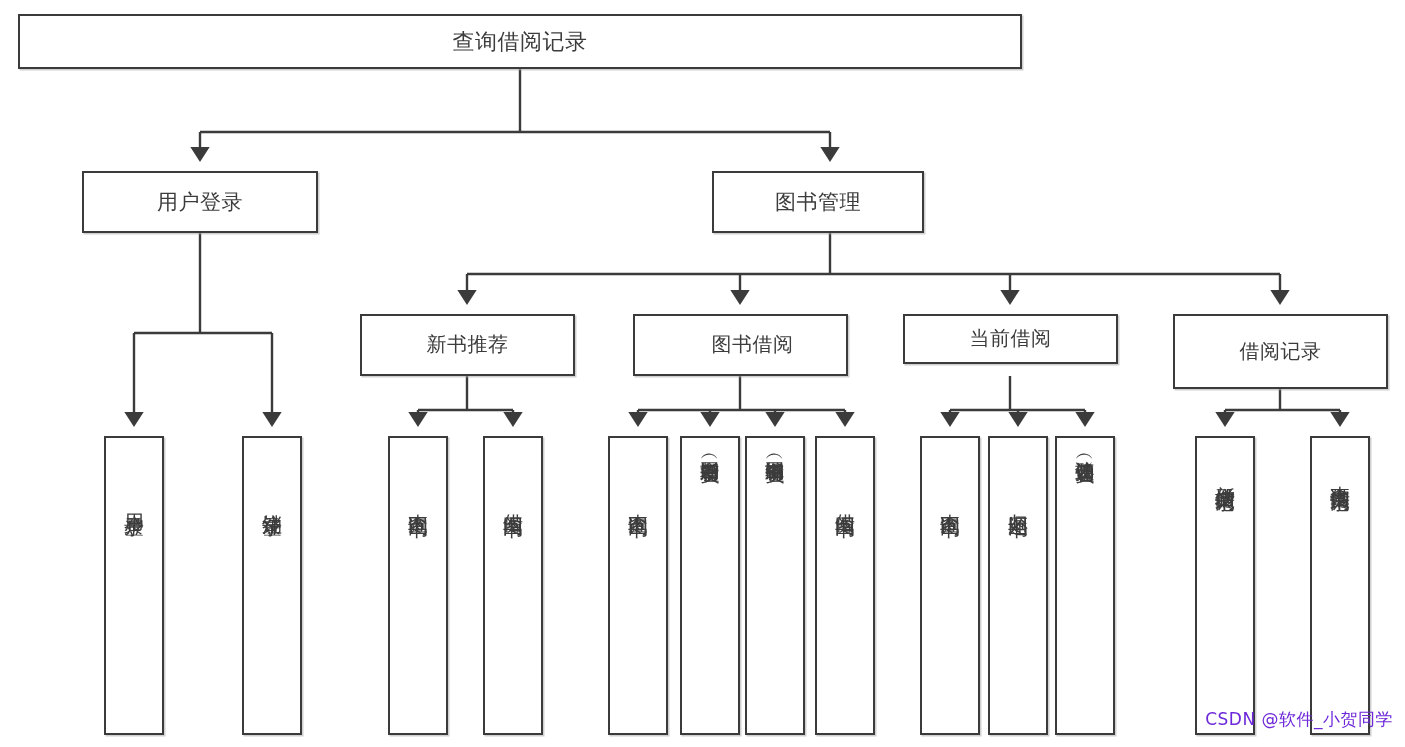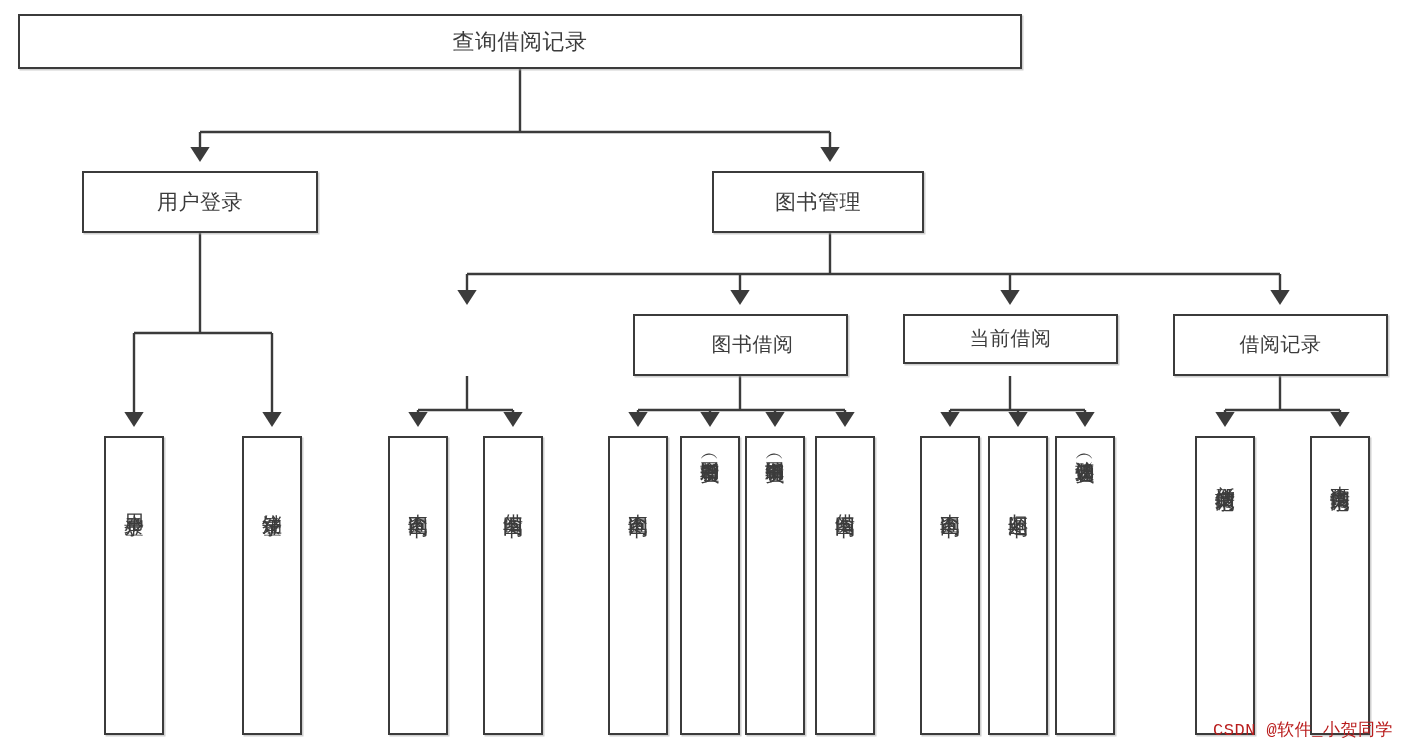--- a/index.html
+++ b/index.html
@@ -68,26 +68,25 @@
   }
   .node.leaf.short-text .node-label {
     padding-top: 52px;
   }
   .node.leaf.mid-text .node-label {
     padding-top: 24px;
   }
   #watermark {
     position: absolute;
     right: 12px;
-    bottom: 6px;
+    bottom: 16px;
     font-size: 17px;
-    color: #b91c1c;
+    color: #6d28d9;
     letter-spacing: 0.5px;
     white-space: nowrap;
-    font-family: Liberation Mono, monospace;
   }
 </style>
 </head>
 <body>
 
 <div id="diagram-root">
 
   <svg id="connector-layer" viewBox="0 0 1405 747" width="1405" height="747" xmlns="http://www.w3.org/2000/svg">
     <defs>
       <marker id="arrowhead" markerWidth="9" markerHeight="9" refX="2.2" refY="4.5" orient="auto" markerUnits="strokeWidth">
@@ -143,27 +142,30 @@
     <span class="node-label">查询借阅记录</span>
   </div>
 
   <div class="node level2" style="left:82px; top:171px; width:236px; height:62px;">
     <span class="node-label">用户登录</span>
   </div>
   <div class="node level2" style="left:712px; top:171px; width:212px; height:62px;">
     <span class="node-label">图书管理</span>
   </div>
 
+  <div class="node level3" style="left:360px; top:314px; width:215px; height:62px;">
+    <span class="node-label">新书推荐</span>
+  </div>
   <div class="node level3" style="left:633px; top:314px; width:215px; height:62px;padding-left:24px;">
     <span class="node-label">图书借阅</span>
   </div>
   <div class="node level3" style="left:903px; top:314px; width:215px; height:50px;">
     <span class="node-label">当前借阅</span>
   </div>
-  <div class="node level3" style="left:1173px; top:314px; width:215px; height:62px;">
+  <div class="node level3" style="left:1173px; top:314px; width:215px; height:75px;">
     <span class="node-label">借阅记录</span>
   </div>
 
   <div class="node leaf short-text" style="left:104px; top:436px; width:60px; height:299px;">
     <span class="node-label">用户登录</span>
   </div>
   <div class="node leaf short-text" style="left:242px; top:436px; width:60px; height:299px;">
     <span class="node-label">注销登录</span>
   </div>
 

